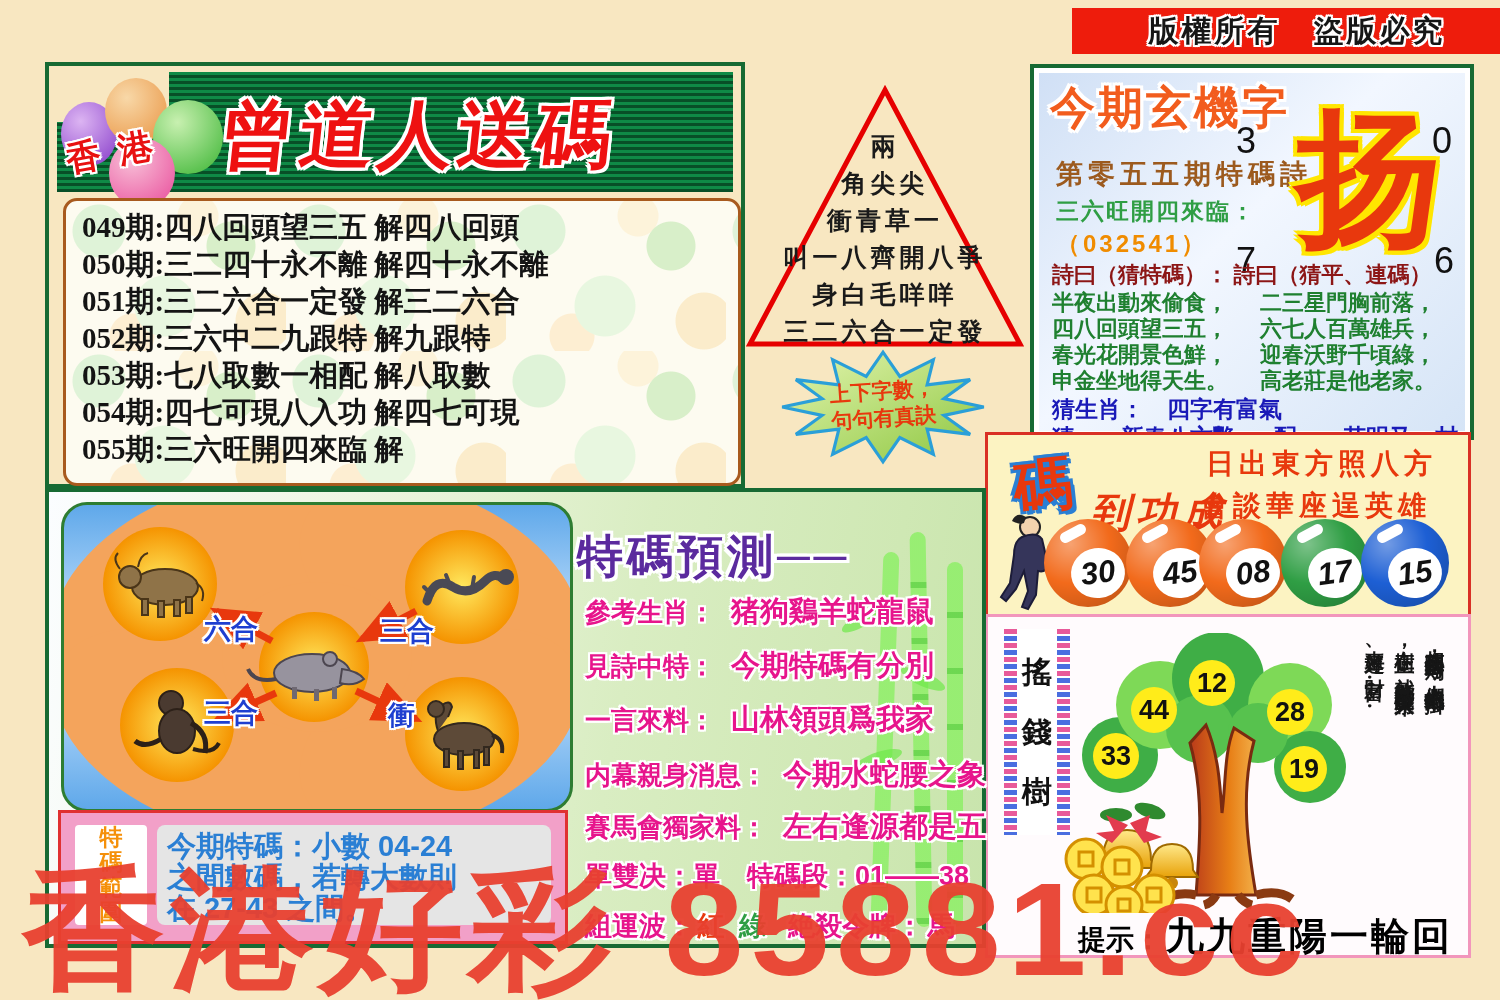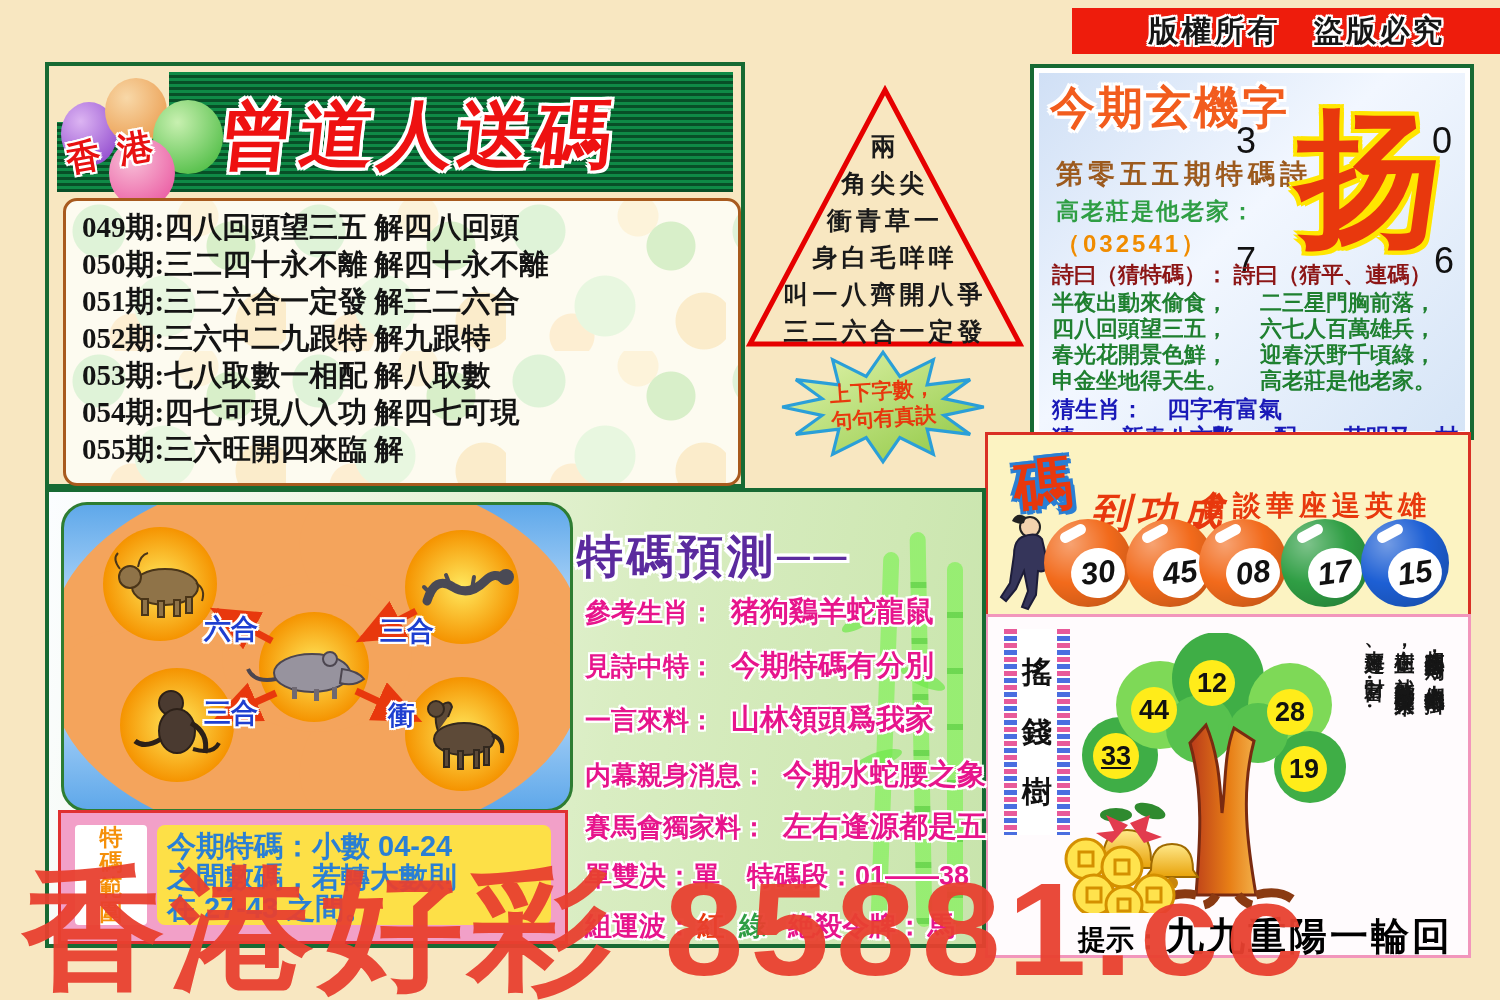--- a/index.html
+++ b/index.html
@@ -114,21 +114,21 @@
   .p-row{position:absolute;left:536px;white-space:nowrap;}
   .p-label{font-size:26px;font-weight:bold;color:#e7158c;}
   .p-value{font-size:29px;font-weight:bold;color:#e7158c;margin-left:16px;}
   .p-red{color:#e8380d;}  .p-green{color:#2f9e44;}
 
   
   .range-box{left:58px;top:810px;width:504px;height:128px;background:#f2a0c8;border:3px solid #e03131;z-index:6;}
   .r-side{left:14px;top:12px;width:72px;height:100px;background:#fff;border-radius:4px;display:flex;
     flex-direction:column;align-items:center;justify-content:center;font-size:23px;font-weight:bold;
     color:#f5900a;line-height:25px;}
-  .r-main{left:96px;top:12px;width:374px;height:88px;background:#fde047;border-radius:8px;padding:6px 10px;
+  .r-main{left:96px;top:12px;width:374px;height:88px;background:#e5e5e5;border-radius:8px;padding:6px 10px;
     font-size:29px;font-weight:bold;color:#2a7fd4;line-height:31px;white-space:nowrap;}
 
   
   .watermark{left:22px;top:842px;font-size:132px;font-weight:bold;color:rgba(232,64,47,.95);letter-spacing:6px;
     white-space:nowrap;transform:scaleX(1.08);transform-origin:left top;z-index:99;}
 </style>
 </head>
 <body>
 
 <div class="stage">
@@ -156,22 +156,22 @@
   </div>
 
   <div class="abs triangle-wrap">
     <svg width="286" height="272" viewBox="0 0 286 272">
       <polygon points="143,8 278,262 8,262" fill="none" stroke="#e60000" stroke-width="5"></polygon>
     </svg>
     <div class="tri-lines">
       <div>兩</div>
       <div>角尖尖</div>
       <div>衝青草一</div>
+      <div>叫一八齊開八爭</div>
       <div>身白毛咩咩</div>
-      <div>叫一八齊開八爭</div>
       <div>三二六合一定發</div>
     </div>
   </div>
 
   <div class="abs starburst">
     <svg width="210" height="118" viewBox="0 0 200 112" preserveAspectRatio="none">
       <defs>
         <linearGradient id="starG" x1="0" y1="0" x2="1" y2="1">
           <stop offset="0" stop-color="#e4f5b0"></stop>
             <stop offset="1" stop-color="#8cc63f"></stop>
@@ -181,21 +181,21 @@
     </svg>
     <div class="star-text">
       <div>上下字數，</div>
       <div>句句有真訣</div>
     </div>
   </div>
 
   <div class="abs mystic-box">
     <div class="abs m-header ol-w3">今期玄機字</div>
     <div class="abs m-poemtitle serif">第零五五期特碼詩</div>
-    <div class="abs m-secret">高老莊是他老家：</div>
+    <div class="abs m-secret">三六旺開四來臨：</div>
     <div class="abs m-code">（032541）</div>
     <div class="abs m-bigchar serif ol-y">扬</div>
     <div class="abs m-num" style="left:202px;top:52px;">3</div>
     <div class="abs m-num" style="left:398px;top:52px;">0</div>
     <div class="abs m-num" style="left:202px;top:172px;">7</div>
     <div class="abs m-num" style="left:400px;top:172px;">6</div>
     <div class="abs m-shiyue serif">詩曰（猜特碼）： 詩曰（猜平、連碼）</div>
     <div class="abs m-poem serif" style="left:18px;">
       <div>半夜出動來偷食，</div>
       <div>四八回頭望三五，</div>
@@ -209,20 +209,21 @@
       <div>高老莊是他老家。</div>
     </div>
     <div class="abs m-guess1">猜生肖：　四字有富氣</div>
     <div class="abs m-guess2" style="left:18px;">猜：　新春八方艷</div>
     <div class="abs m-guess2" style="left:240px;">配：　花明又一村</div>
   </div>
 
   <div class="abs success-box">
     <div class="abs ma-char serif ol-b">碼</div>
     <div class="abs dgc serif">到功成</div>
+    <div class="abs slogan serif" style="left:218px;top:10px;">日出東方照八方</div>
     <div class="abs slogan serif" style="left:212px;top:52px;">會談華座逞英雄</div>
     <svg class="abs" style="left:8px;top:76px;" width="70" height="100" viewBox="0 0 70 100">
       <circle cx="34" cy="16" r="10" fill="#f3d3ae" stroke="#222" stroke-width="2"></circle>
       <path d="M30,6 q-10,-6 -14,4 q8,4 12,2 Z" fill="#222"></path>
       <path d="M26,26 q14,-6 20,2 l6,26 q-2,8 -10,6 l-2,24 l-8,14 l-6,-2 l6,-16 l-4,-20 l-8,18 l-10,12 l-5,-4 l9,-14 l4,-28 q0,-14 8,-18 Z" fill="#35355a" stroke="#1c1c38" stroke-width="2"></path>
     </svg>
     <div class="ball" style="left: 56px; background-color: rgb(242, 106, 27);">
       <span class="ball-hl"></span>
       <span class="ball-num">30</span>
     </div>
@@ -295,21 +296,21 @@
           <rect x="89" y="255" width="14" height="14" fill="none"></rect>
         <circle cx="36" cy="262" r="20" fill="#ffe34d"></circle>
           <rect x="29" y="255" width="14" height="14" fill="none"></rect>
         <circle cx="66" cy="272" r="18" fill="#ffe34d"></circle>
           <rect x="60" y="266" width="12" height="12" fill="none"></rect>
       </g>
     </svg>
     <div class="fruit" style="left:201px;top:43px;">12</div>
     <div class="fruit" style="left:143px;top:70px;">44</div>
     <div class="fruit" style="left:279px;top:72px;">28</div>
-    <div class="fruit" style="left:105px;top:116px;text-decoration:underline;">33</div>
+    <div class="fruit" style="left:105px;top:116px;">33</div>
     <div class="fruit" style="left:293px;top:129px;">19</div>
     <div class="legend-col" style="left:434px;">相傳三國時期，人們把錢幣掛</div>
     <div class="legend-col" style="left:404px;">在樹上，就能夠給自己及家人帶</div>
     <div class="legend-col" style="left:374px;">來好運、財富……</div>
     <div class="abs hint-line">
       <span class="hint-label">提示：</span>
       <span class="hint-text">九九重陽一輪回</span>
     </div>
   </div>
 

